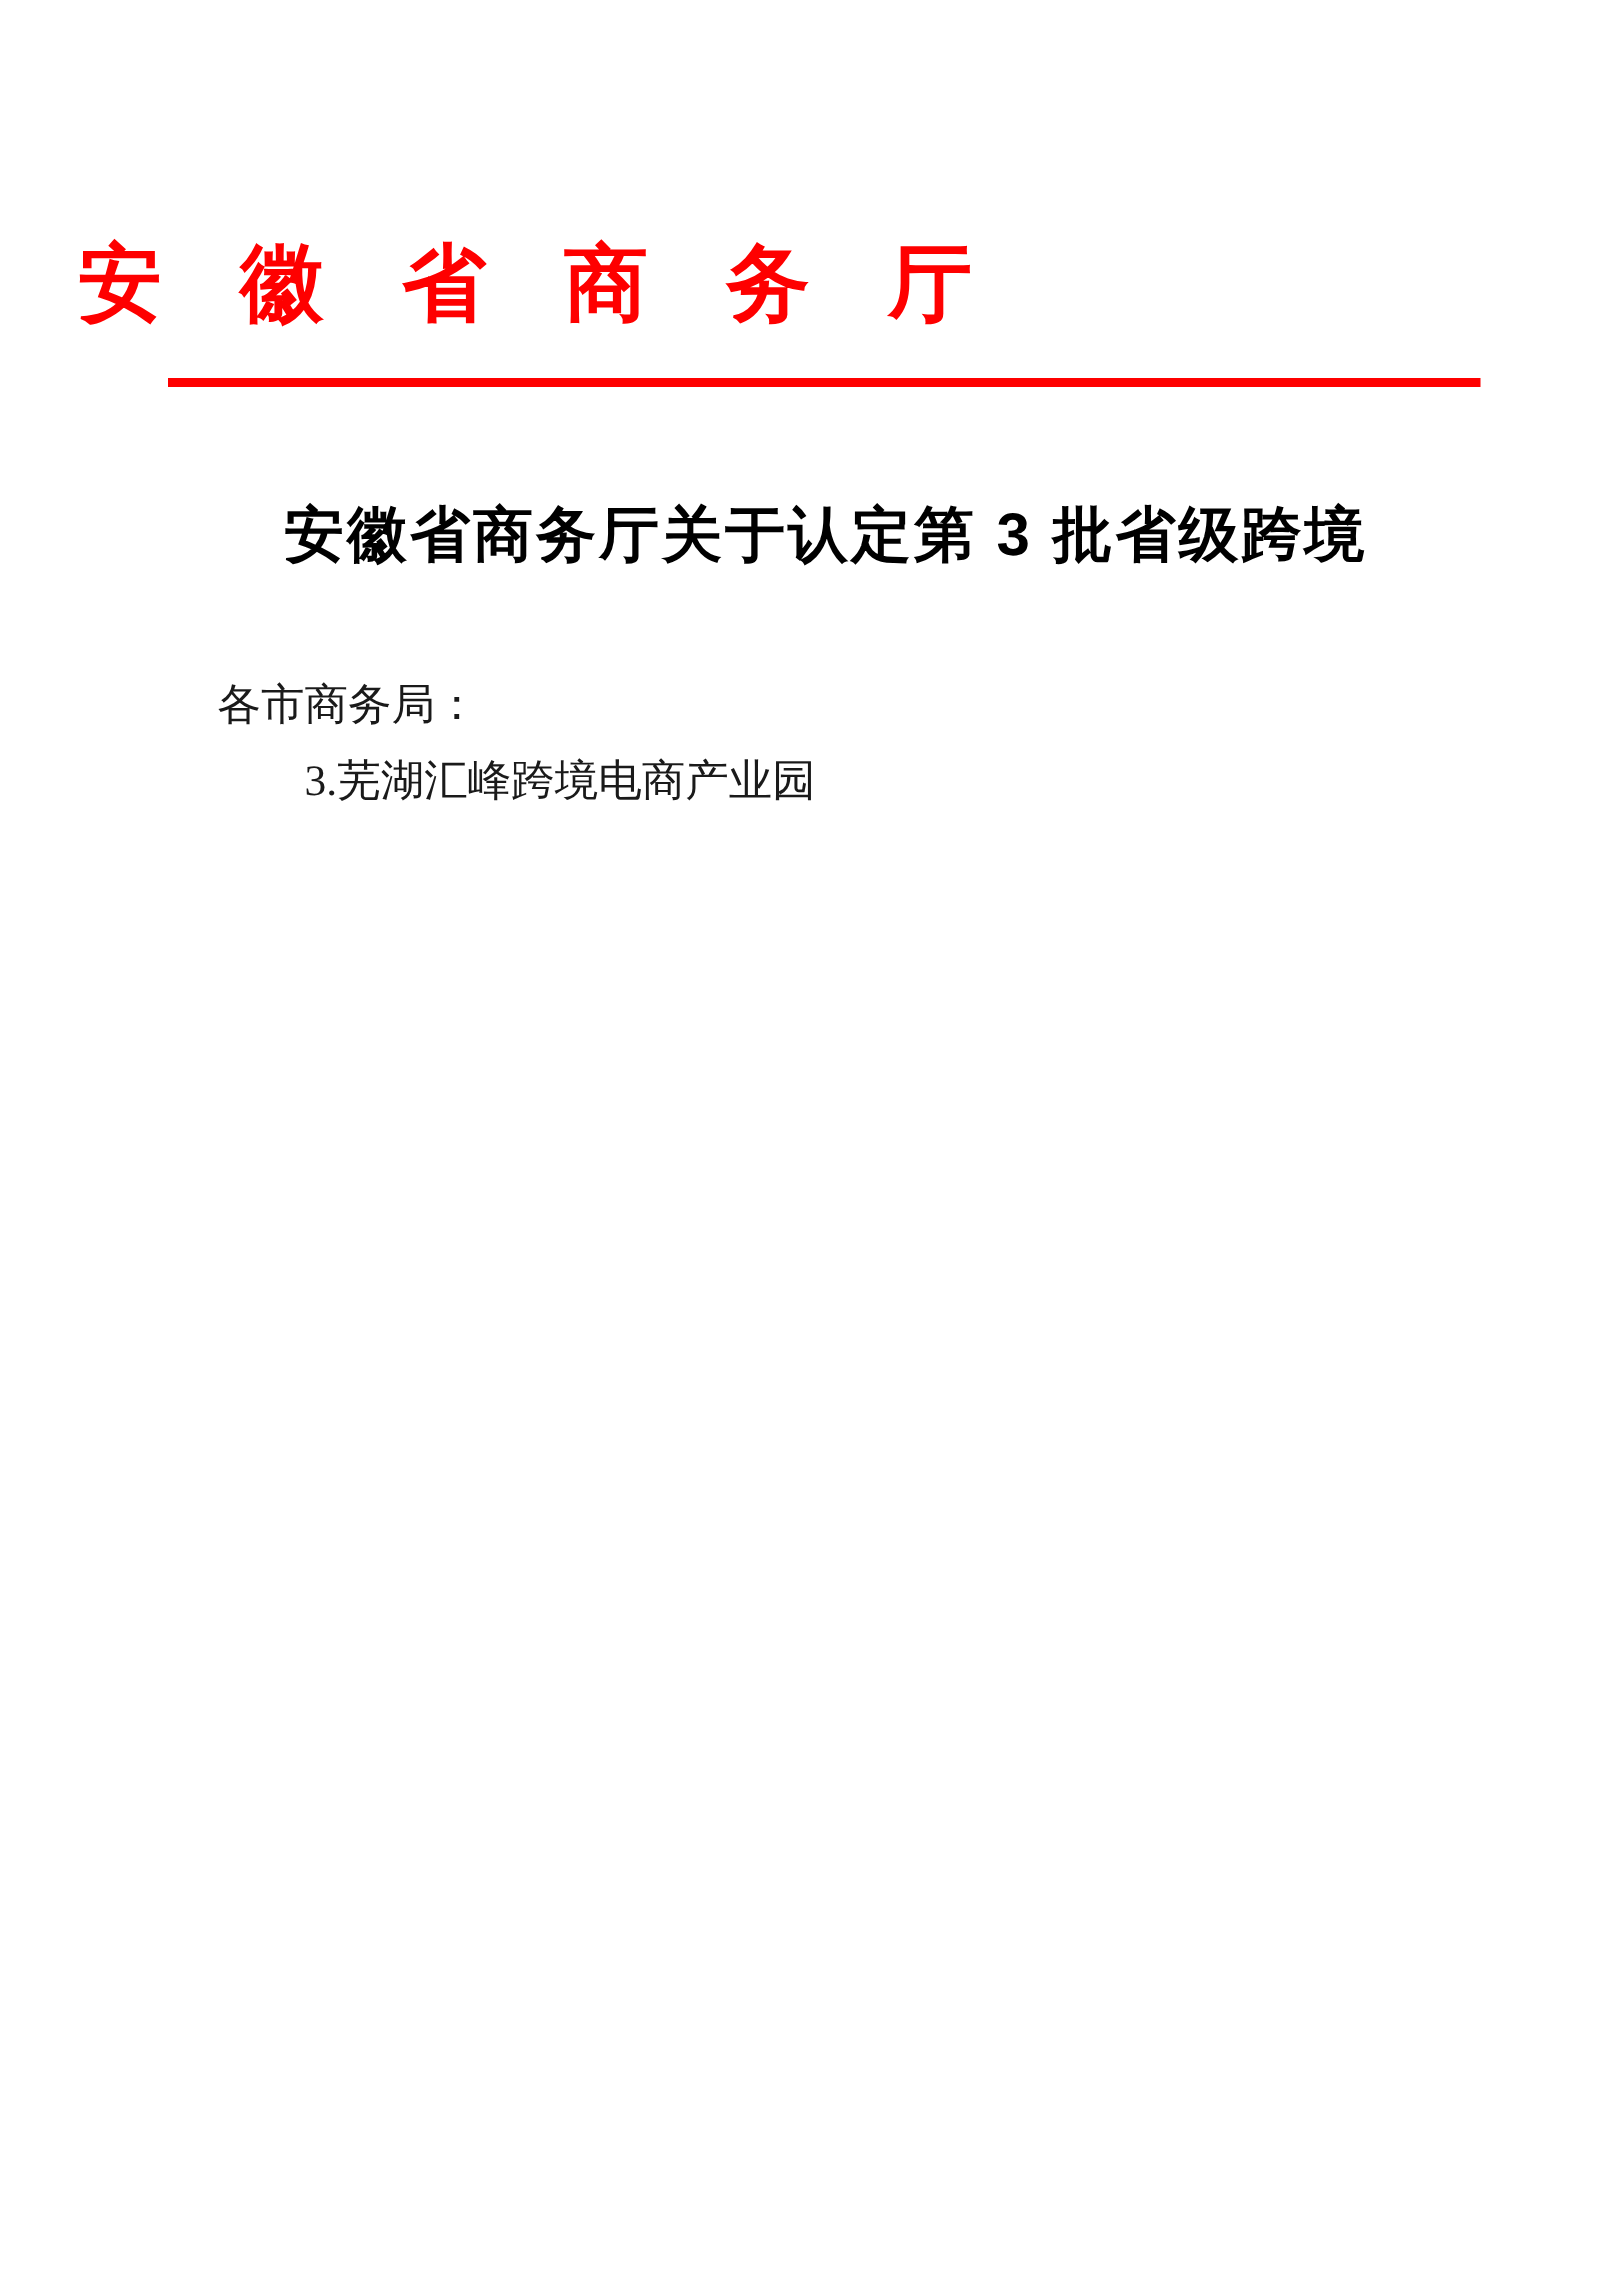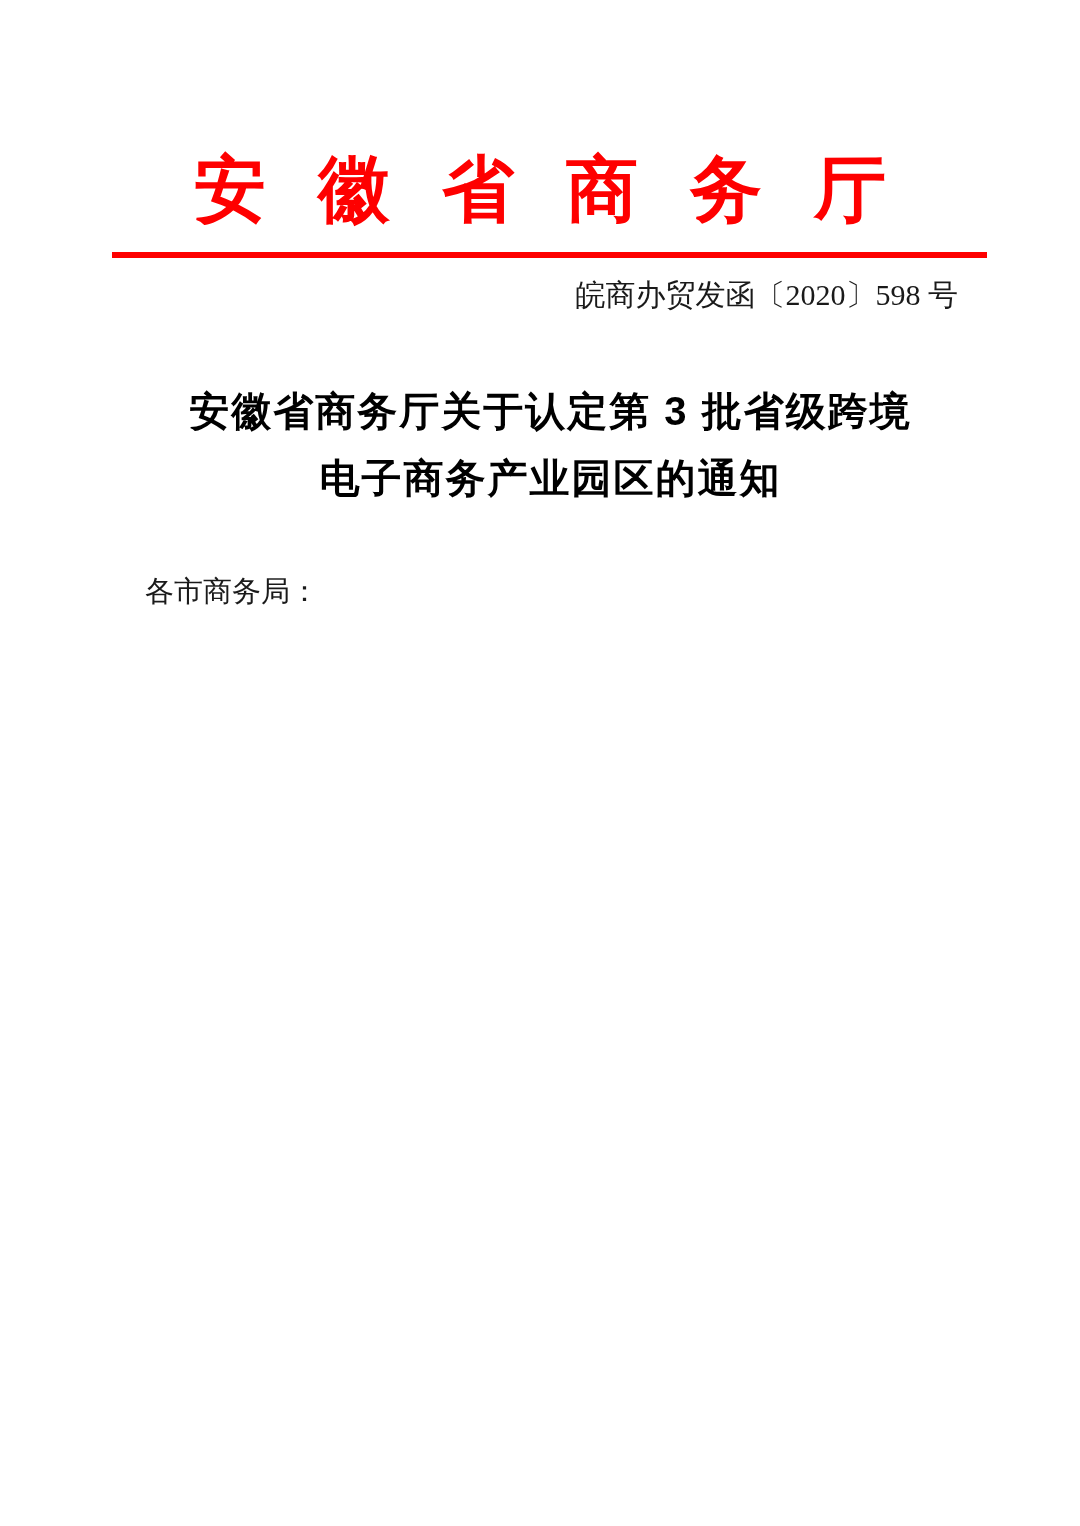--- a/index.html
+++ b/index.html
@@ -14,24 +14,24 @@
     margin: 0 auto;
     background: #ffffff;
     overflow: hidden;
     font-family: "Liberation Serif", serif;
     color: var(--text, #1a1a1a);
   }
   .agency {
     margin-top: 150px;
     font-family: "Liberation Sans", sans-serif;
     font-weight: 700;
-    font-size: 72px;
+    font-size: 56px;
     line-height: 78px;
     color: var(--accent, #fe0000);
-    text-align: center;
+    text-align: left;
     letter-spacing: 52px;
     text-indent: 52px;
     white-space: nowrap;
   }
   .red-rule {
     height: 6px;
     margin: 24px 93px 0 112px;
     background: var(--accent, #fe0000);
   }
   .doc-number {
@@ -79,27 +79,26 @@
   }
 </style>
 </head>
 <body style="background: rgb(255, 255, 255);">
 
 <div class="page">
 
   <header>
     <div class="agency">安徽省商务厅</div>
     <div class="red-rule"></div>
-    <div class="doc-number">皖商办贸发函〔2020〕598 号</div>
   </header>
 
   <h1 class="title">
     <span class="title-line">安徽省商务厅关于认定第 3 批省级跨境</span>
-    <span class="title-line">电子商务产业园区的通知</span>
   </h1>
 
   <main class="body">
     <p class="salutation">各市商务局：</p>
     <ol class="park-list">
+      <li>3.芜湖汇峰跨境电商产业园</li>
     </ol>
   </main>
 
 </div>
 
 </body></html>

